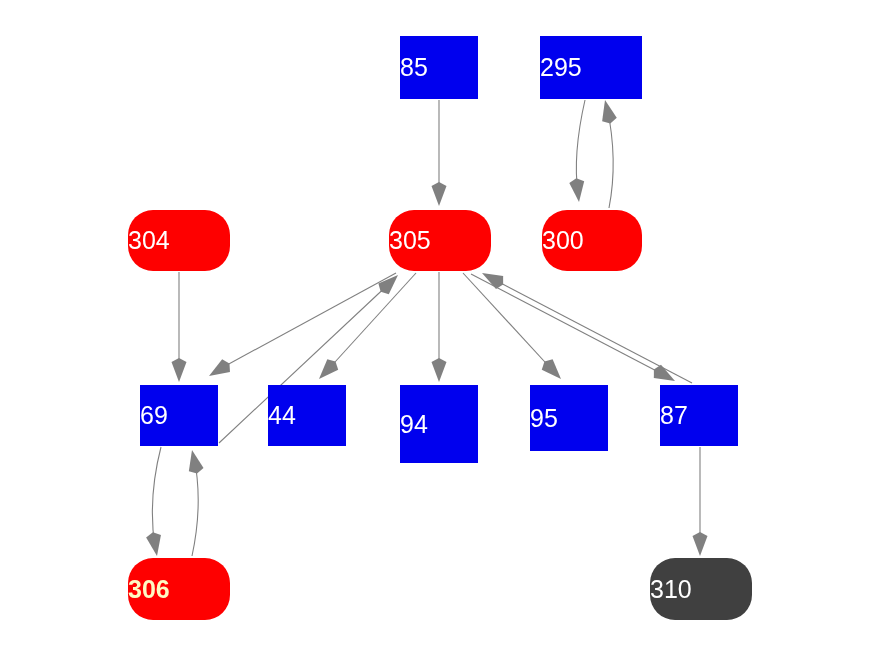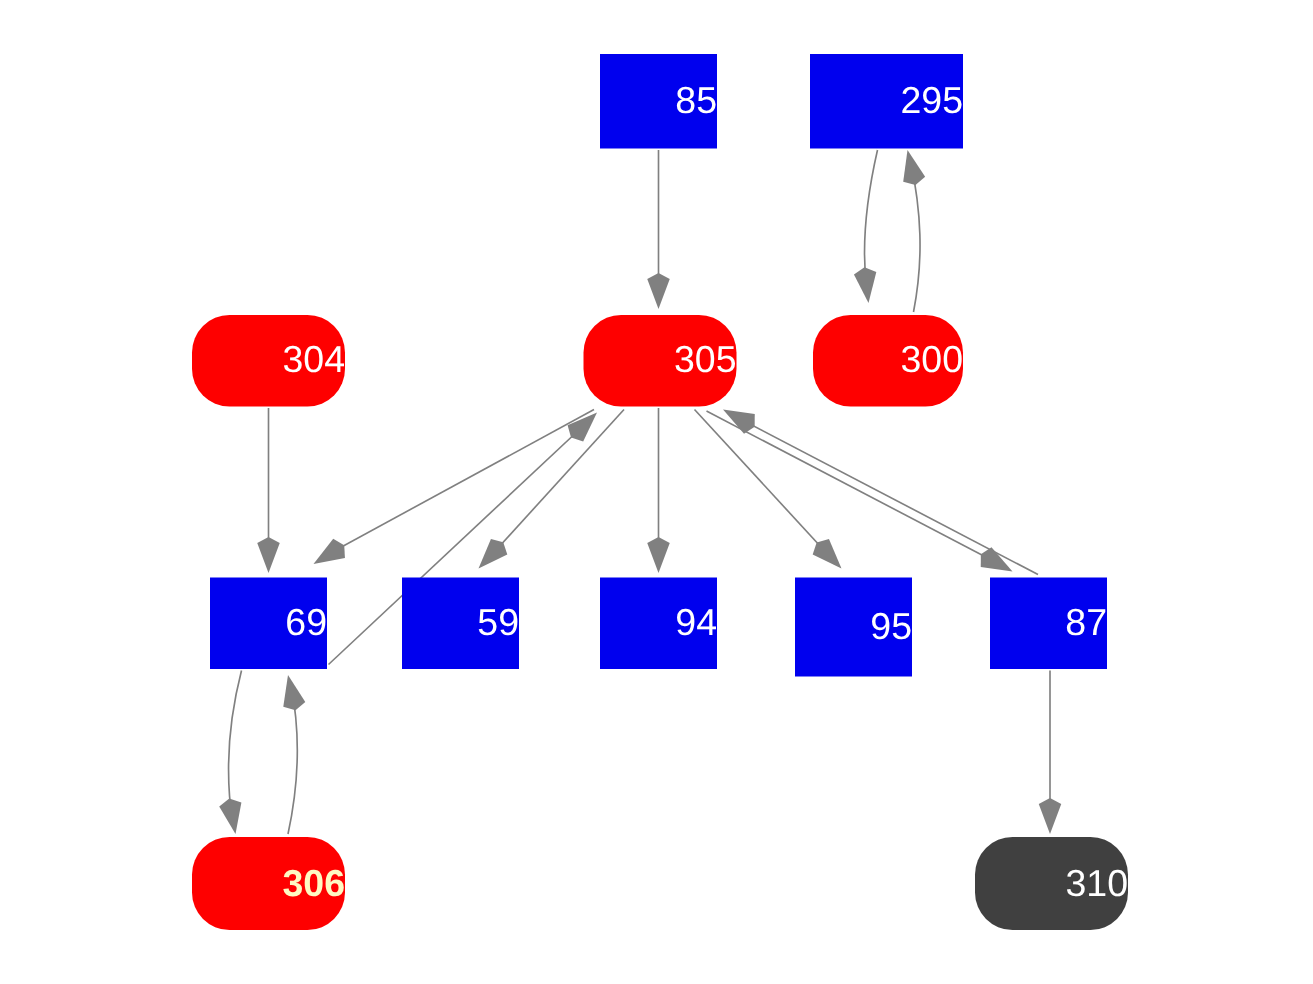--- a/index.html
+++ b/index.html
@@ -20,21 +20,21 @@
     left: 0;
     top: 0;
     width: 875px;
     height: 656px;
   }
   .node {
     position: absolute;
     box-sizing: border-box;
     display: flex;
     align-items: center;
-    justify-content: flex-end;
+    justify-content: flex-start;
     color: #ffffff;
     font-size: 25px;
     font-family: "Liberation Sans", sans-serif;
     line-height: 1;
     letter-spacing: 0px;
     user-select: none;
   }
   .node-blue { background: #0000ee; }
   .node-red  { background: #fe0000; border-radius: 25px; }
   .node-label { pointer-events: none; }
@@ -113,23 +113,23 @@
     <div class="node node-red" style="left: 389px; top: 210px; width: 102px; height: 61px; background: rgb(254, 0, 0);">
       <span class="node-label" style="color: rgb(255, 255, 255);">305</span>
     </div>
     <div class="node node-red" style="left: 542px; top: 210px; width: 100px; height: 61px; background: rgb(254, 0, 0);">
       <span class="node-label" style="color: rgb(255, 255, 255);">300</span>
     </div>
     <div class="node node-blue" style="left: 140px; top: 385px; width: 78px; height: 61px; background: rgb(0, 0, 238);">
       <span class="node-label" style="color: rgb(255, 255, 255);">69</span>
     </div>
     <div class="node node-blue" style="left: 268px; top: 385px; width: 78px; height: 61px; background: rgb(0, 0, 238);">
-      <span class="node-label" style="color: rgb(255, 255, 255);">59</span>
+      <span class="node-label" style="color: rgb(255, 255, 255);">44</span>
     </div>
-    <div class="node node-blue" style="left: 400px; top: 385px; width: 78px; height: 61px; background: rgb(0, 0, 238);">
+    <div class="node node-blue" style="left: 400px; top: 385px; width: 78px; height: 78px; background: rgb(0, 0, 238);">
       <span class="node-label" style="color: rgb(255, 255, 255);">94</span>
     </div>
     <div class="node node-blue" style="left: 530px; top: 385px; width: 78px; height: 66px; background: rgb(0, 0, 238);">
       <span class="node-label" style="color: rgb(255, 255, 255);">95</span>
     </div>
     <div class="node node-blue" style="left: 660px; top: 385px; width: 78px; height: 61px; background: rgb(0, 0, 238);">
       <span class="node-label" style="color: rgb(255, 255, 255);">87</span>
     </div>
     <div class="node node-red" style="left: 128px; top: 558px; width: 102px; height: 62px; background: rgb(254, 0, 0);">
       <span class="node-label" style="color: #fef9c3; font-weight: bold;">306</span>

